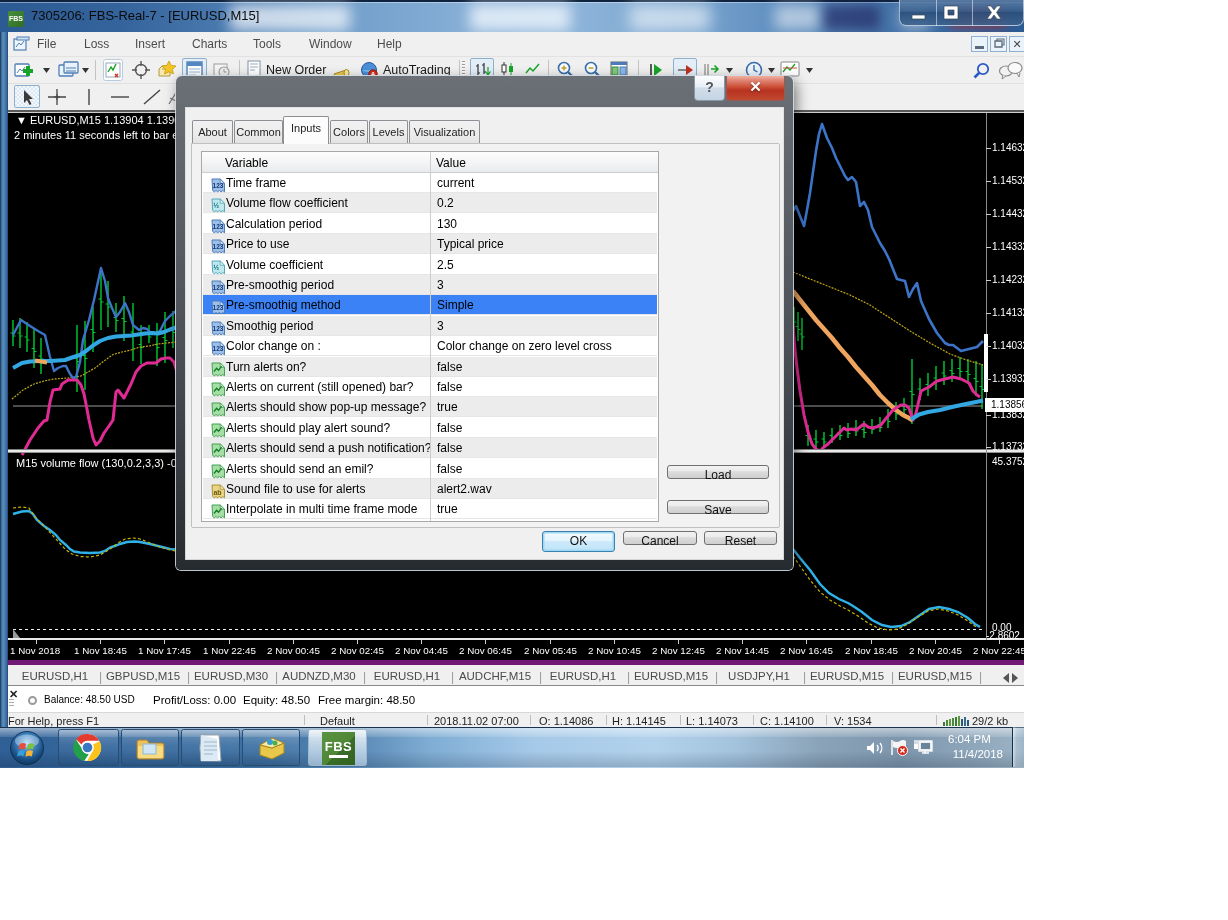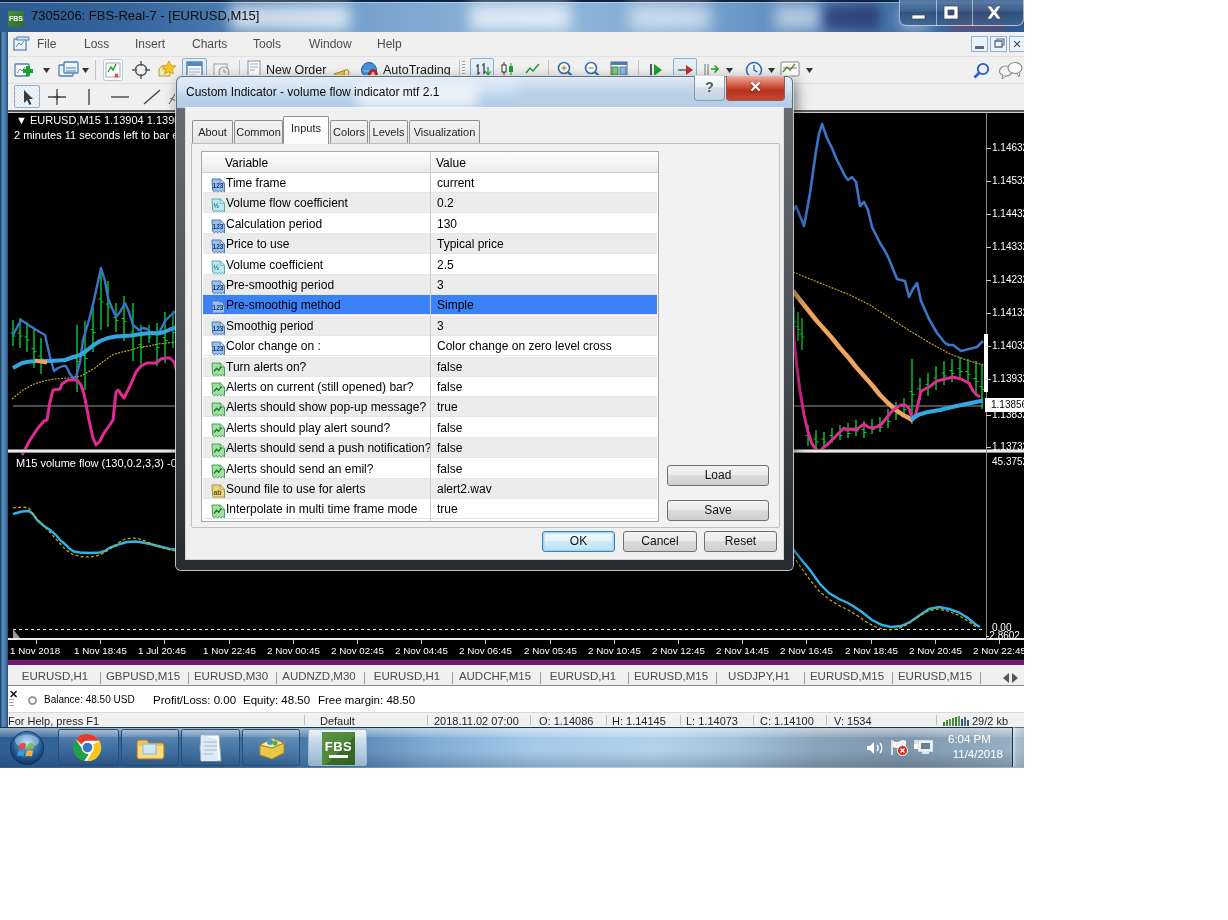--- a/index.html
+++ b/index.html
@@ -4,21 +4,21 @@
 *{margin:0;padding:0;box-sizing:border-box}
 html,body{width:1228px;height:920px;background:#fff;font-family:"Liberation Sans",sans-serif;}
 #screen{position:absolute;left:0;top:0;width:1024px;height:768px;overflow:hidden;background:#f0f0f0;}
 .abs{position:absolute;}
 .tb-sep{position:absolute;width:1px;background:#c3c3c3;top:3px;bottom:3px;}
 .grip{position:absolute;left:3px;top:4px;bottom:4px;width:3px;
  background:repeating-linear-gradient(180deg,#9a9a9a 0,#9a9a9a 1px,#fdfdfd 1px,#fdfdfd 2px,transparent 2px,transparent 3px);}
 .pressed{border:1px solid #8fb0cc;background:#e4eef8;border-radius:2px;}
 .menu-item{position:absolute;top:5px;font-size:12px;color:#4c4c4c;}
 svg{display:block}
-.dlgbtn{position:absolute;height:21px;border:1px solid #707070;border-radius:3px;
+.dlgbtn{position:absolute;height:14px;border:1px solid #707070;border-radius:3px;
  background:linear-gradient(180deg,#f2f2f2 0%,#ebebeb 45%,#dddddd 46%,#cfcfcf 100%);
  font-size:12px;color:#111;text-align:center;line-height:19px;}
 .tab{position:absolute;top:12px;height:23px;border:1px solid #8c8f94;border-bottom:none;
  border-radius:2px 2px 0 0;background:linear-gradient(180deg,#f1f1f1,#ececec 60%,#e3e3e3);
  font-size:11px;color:#222;text-align:center;line-height:22px;}
 .tab.sel{top:8px;height:28px;background:#fcfcfc;z-index:3;}
 .row{position:absolute;left:1px;right:1px;height:20px;border-bottom:1px solid #e6e6e6;}
 .row .lbl{position:absolute;left:23px;top:3px;font-size:12px;color:#000;white-space:nowrap}
 .row .val{position:absolute;left:234px;top:3px;font-size:12px;color:#000;white-space:nowrap}
 .row svg{position:absolute;left:4px;top:2px}
@@ -311,21 +311,21 @@
 <div class="abs" style="left:986px;top:337px;width:5px;height:1px;background:#ccc"></div>
 <div class="abs" style="left:985px;top:288px;width:39px;height:14px;background:#fff;color:#000;font-size:10px;line-height:14px;padding-left:6px">1.13856</div>
 <div class="pricelbl" style="top:346px">45.3752</div>
 <div class="pricelbl" style="top:512px">0.00</div>
 <div class="pricelbl" style="left:986px;top:520px">-2.8602</div>
 <div class="abs" style="left:8px;top:530px;width:1016px;height:20px;background:#000"></div>
 <div class="tlbl" style="left:10px;top:535px">1 Nov 2018</div>
 <div class="abs" style="left:36px;top:530px;width:1px;height:4px;background:#ccc"></div>
 <div class="tlbl" style="left:74px;top:535px">1 Nov 18:45</div>
 <div class="abs" style="left:100px;top:530px;width:1px;height:4px;background:#ccc"></div>
-<div class="tlbl" style="left:138px;top:535px">1 Jul 20:45</div>
+<div class="tlbl" style="left:138px;top:535px">1 Nov 17:45</div>
 <div class="abs" style="left:164px;top:530px;width:1px;height:4px;background:#ccc"></div>
 <div class="tlbl" style="left:203px;top:535px">1 Nov 22:45</div>
 <div class="abs" style="left:229px;top:530px;width:1px;height:4px;background:#ccc"></div>
 <div class="tlbl" style="left:267px;top:535px">2 Nov 00:45</div>
 <div class="abs" style="left:293px;top:530px;width:1px;height:4px;background:#ccc"></div>
 <div class="tlbl" style="left:331px;top:535px">2 Nov 02:45</div>
 <div class="abs" style="left:357px;top:530px;width:1px;height:4px;background:#ccc"></div>
 <div class="tlbl" style="left:395px;top:535px">2 Nov 04:45</div>
 <div class="abs" style="left:421px;top:530px;width:1px;height:4px;background:#ccc"></div>
 <div class="tlbl" style="left:459px;top:535px">2 Nov 06:45</div>
@@ -498,26 +498,20 @@
       </svg>
  <div class="abs" style="left:948px;top:6px;width:55px;height:13px;font-size:11.5px;color:#fff;text-align:left">6:04 PM</div>
  <div class="abs" style="left:941px;top:21px;width:62px;height:13px;font-size:11.5px;color:#fff;text-align:right">11/4/2018</div>
  <div class="abs" style="left:1012px;top:0;width:12px;height:40px;border-left:1.5px solid #14304c;
   background:linear-gradient(90deg,rgba(255,255,255,0.55),rgba(200,220,235,0.35) 30%,rgba(160,185,205,0.45))"></div>
 </div>
 
 <div class="abs" style="left:176px;top:76px;width:617px;height:494px;border-radius:6px 6px 5px 5px;
   background:linear-gradient(180deg,#6a7076 0%,#4a5056 55%,#262b30 100%);
   box-shadow:0 0 0 1px rgba(210,218,226,0.9), 3px 5px 14px rgba(0,0,0,0.55);z-index:10">
- <div class="abs" style="left:1px;top:1px;width:615px;height:31px;border-radius:5px 5px 0 0;overflow:hidden;
-   background:linear-gradient(180deg,#e0ecf9 0%,#d3e3f4 40%,#bed5ec 60%,#b0cbe7 100%)">
-  <div class="abs" style="left:180px;top:8px;width:120px;height:22px;background:rgba(255,255,255,0.7);filter:blur(6px)"></div>
-  <div class="abs" style="left:340px;top:8px;width:200px;height:22px;background:rgba(185,205,225,0.8);filter:blur(6px)"></div>
-  <div class="abs" style="left:9px;top:8px;font-size:12px;color:#0a0a0a;white-space:nowrap">Custom Indicator - volume flow indicator mtf 2.1</div>
- </div>
 
  <div class="abs" style="left:518px;top:0;width:31px;height:25px;border:1px solid #8a98a8;border-top:none;border-radius:0 0 4px 4px;
    background:linear-gradient(180deg,#fdfdfd,#e8eef5 45%,#d2dde9 50%,#c4d4e4);text-align:center">
    <span style="font-size:14px;font-weight:bold;color:#555;line-height:23px">?</span></div>
  <div class="abs" style="left:550px;top:0;width:59px;height:25px;border:1px solid #9a5a52;border-top:none;border-radius:0 0 4px 4px;
    background:linear-gradient(180deg,#f0b0a0 0%,#e08574 18%,#cc4f37 45%,#b83320 60%,#c04830 100%);text-align:center">
    <span style="font-size:15px;font-weight:bold;color:#fff;line-height:22px;text-shadow:0 1px 2px rgba(0,0,0,0.5)">✕</span></div>
 
  <div class="abs" style="left:10px;top:32px;width:597px;height:451px;background:#f0f0f0;box-shadow:0 0 0 1px rgba(255,255,255,0.8)">
    <div class="tab" style="left:6px;width:41px">About</div>

